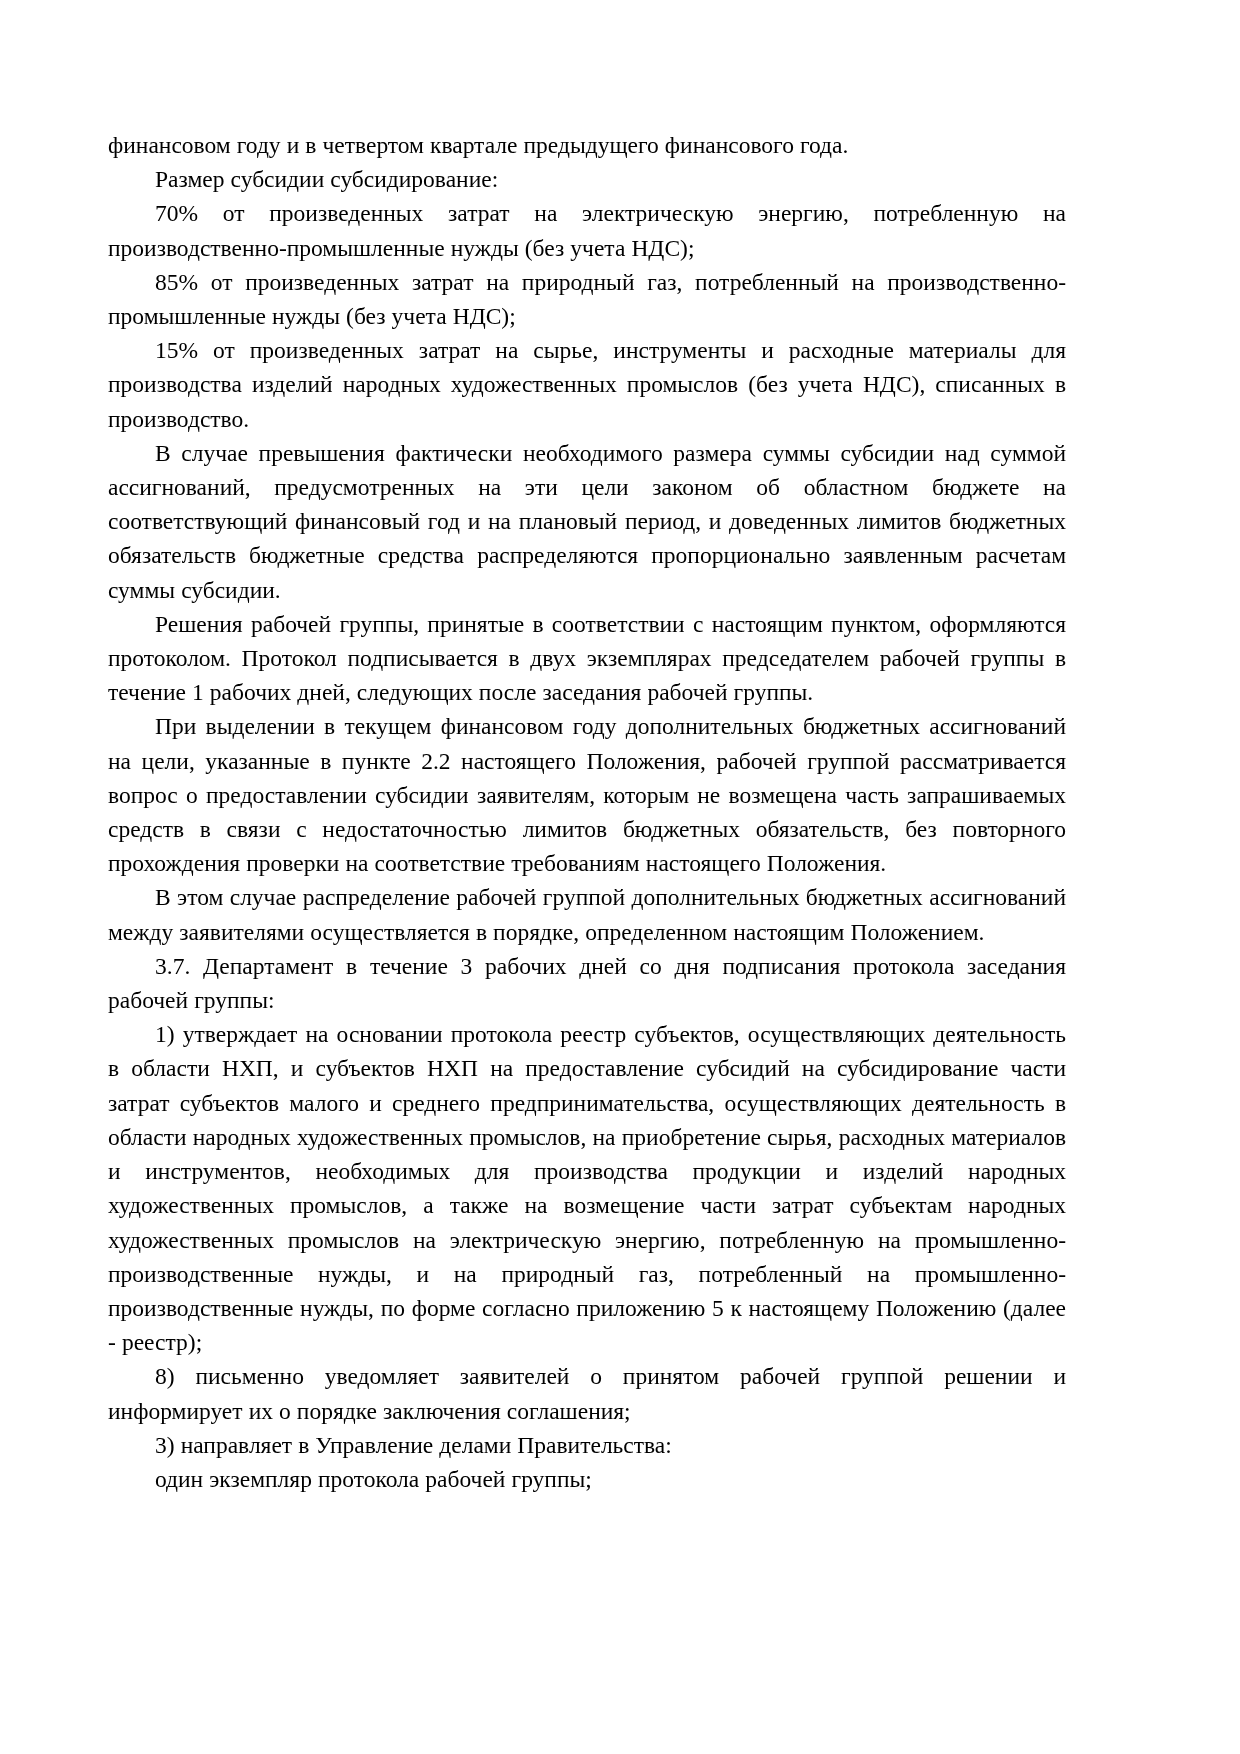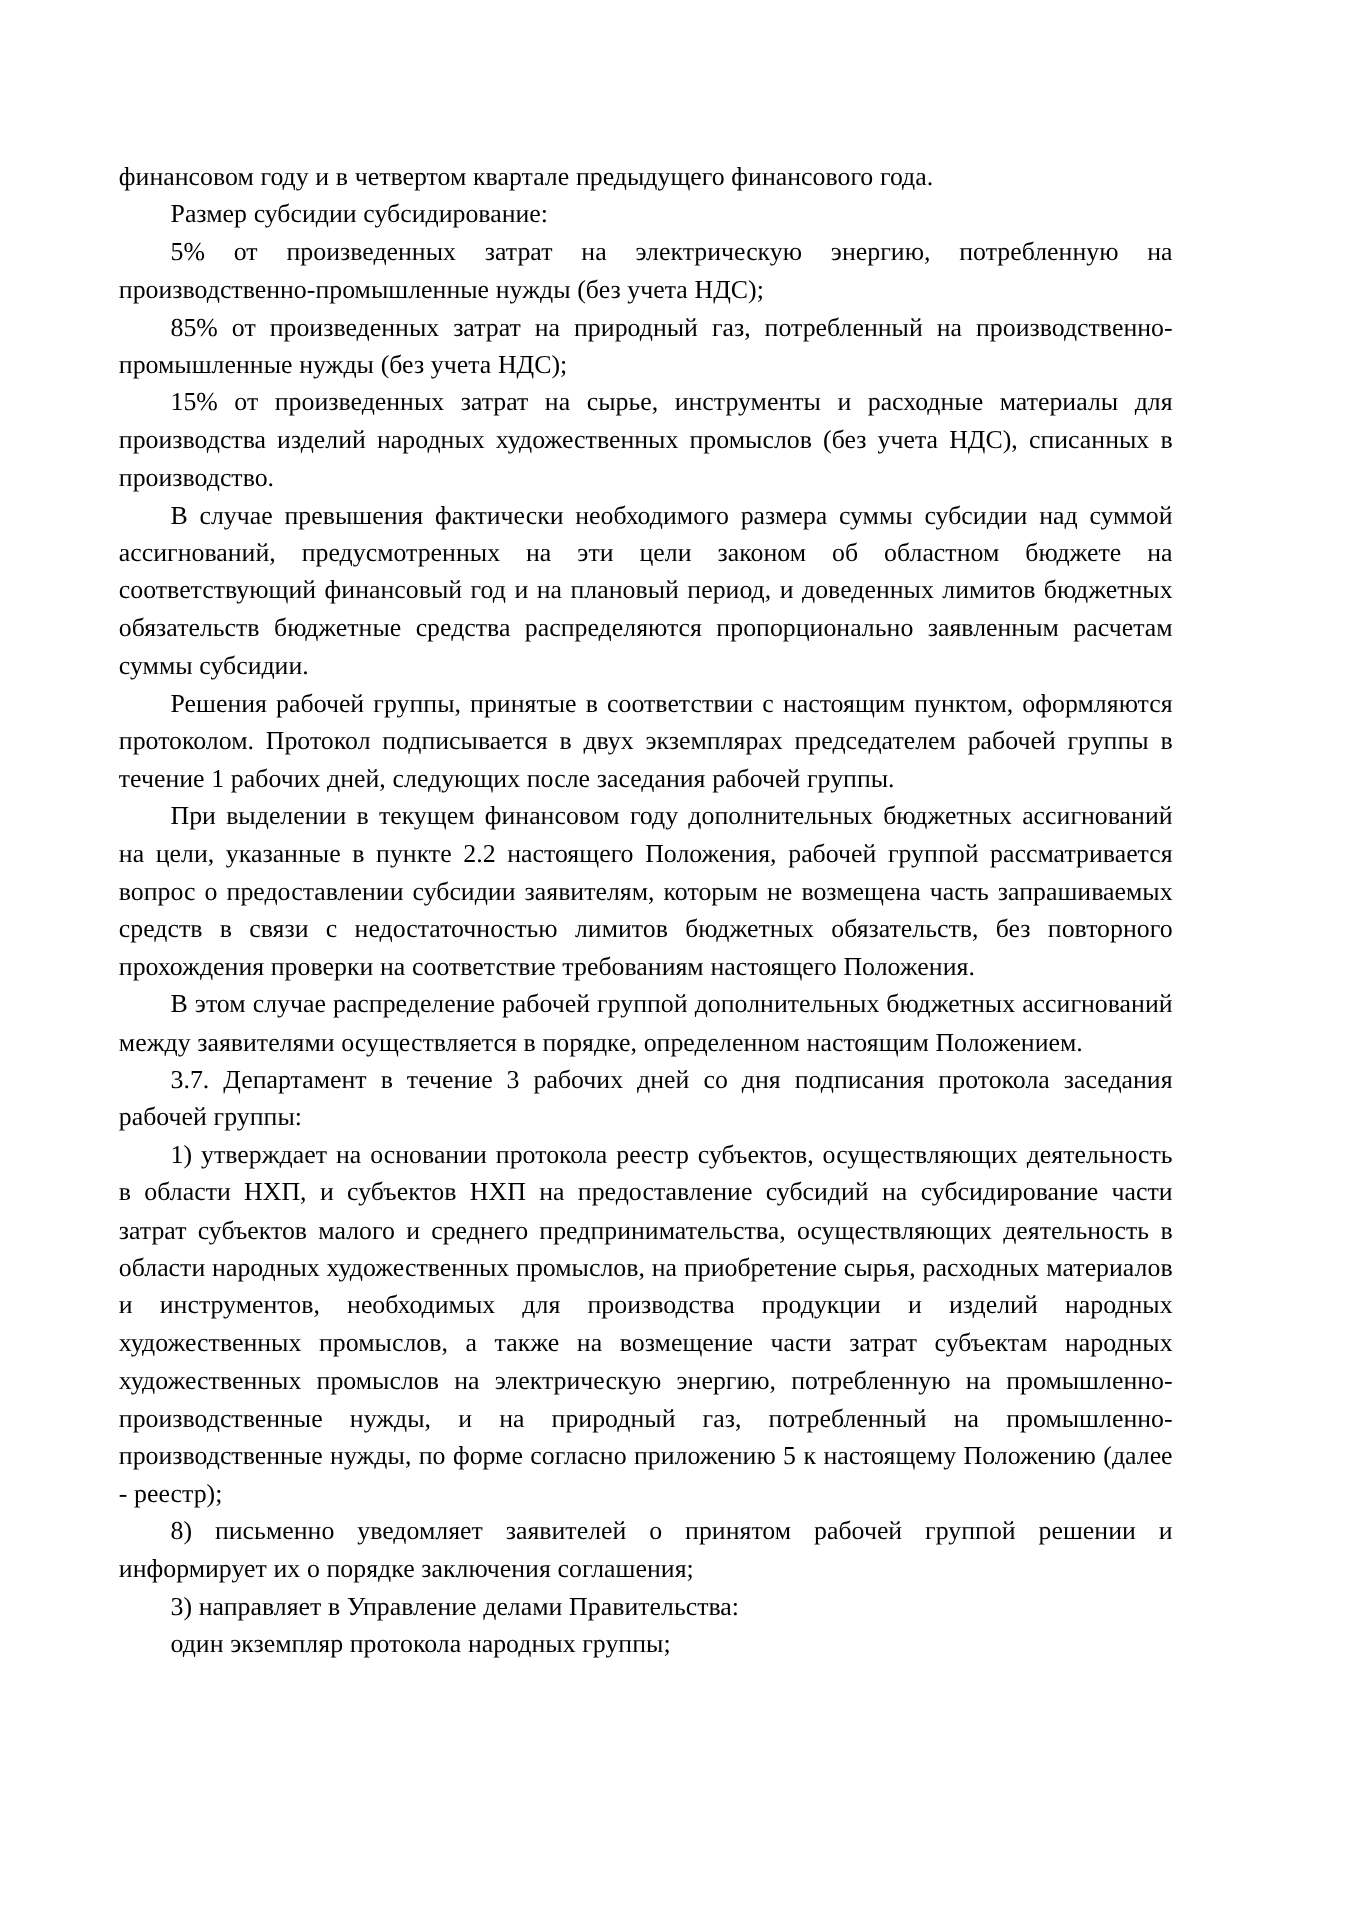--- a/index.html
+++ b/index.html
@@ -31,36 +31,35 @@
     font-size: 23.5px;
     line-height: 34.2px;
     text-align: justify;
     text-justify: inter-word;
     text-indent: 47px;
     hyphens: none;
     word-spacing: 0.2px;
   }
   p.para.noindent {
     text-indent: 0;
-    margin-top: 16px;
   }
   .gap-md  { margin-top: 21px; }
   .gap-xs  { margin-top: 0px; }
 </style>
 </head>
 <body>
 
 <div class="page">
   <div class="text-column">
 
     <p class="para noindent">финансовом году и в четвертом квартале предыдущего финансового года.</p>
 
     <p class="para gap-md">Размер субсидии субсидирование:</p>
 
-    <p class="para gap-md">5% от произведенных затрат на электрическую энергию, потребленную на производственно-промышленные нужды (без учета НДС);</p>
+    <p class="para gap-md">70% от произведенных затрат на электрическую энергию, потребленную на производственно-промышленные нужды (без учета НДС);</p>
 
     <p class="para gap-md">85% от произведенных затрат на природный газ, потребленный на производственно-промышленные нужды (без учета НДС);</p>
 
     <p class="para gap-md">15% от произведенных затрат на сырье, инструменты и расходные материалы для производства изделий народных художественных промыслов (без учета НДС), списанных в производство.</p>
 
     <p class="para gap-md">В случае превышения фактически необходимого размера суммы субсидии над суммой ассигнований, предусмотренных на эти цели законом об областном бюджете на соответствующий финансовый год и на плановый период, и доведенных лимитов бюджетных обязательств бюджетные средства распределяются пропорционально заявленным расчетам суммы субсидии.</p>
 
     <p class="para gap-md">Решения рабочей группы, принятые в соответствии с настоящим пунктом, оформляются протоколом. Протокол подписывается в двух экземплярах председателем рабочей группы в течение 1 рабочих дней, следующих после заседания рабочей группы.</p>
 
     <p class="para gap-md">При выделении в текущем финансовом году дополнительных бюджетных ассигнований на цели, указанные в пункте 2.2 настоящего Положения, рабочей группой рассматривается вопрос о предоставлении субсидии заявителям, которым не возмещена часть запрашиваемых средств в связи с недостаточностью лимитов бюджетных обязательств, без повторного прохождения проверки на соответствие требованиям настоящего Положения.</p>
@@ -69,16 +68,16 @@
 
 
     <p class="para gap-md">3.7. Департамент в течение 3 рабочих дней со дня подписания протокола заседания рабочей группы:</p>
 
     <p class="para gap-md">1) утверждает на основании протокола реестр субъектов, осуществляющих деятельность в области НХП, и субъектов НХП на предоставление субсидий на субсидирование части затрат субъектов малого и среднего предпринимательства, осуществляющих деятельность в области народных художественных промыслов, на приобретение сырья, расходных материалов и инструментов, необходимых для производства продукции и изделий народных художественных промыслов, а также на возмещение части затрат субъектам народных художественных промыслов на электрическую энергию, потребленную на промышленно-производственные нужды, и на природный газ, потребленный на промышленно-производственные нужды, по форме согласно приложению 5 к настоящему Положению (далее - реестр);</p>
 
     <p class="para gap-md">8) письменно уведомляет заявителей о принятом рабочей группой решении и информирует их о порядке заключения соглашения;</p>
 
     <p class="para gap-md">3) направляет в Управление делами Правительства:</p>
 
-    <p class="para gap-md">один экземпляр протокола народных группы;</p>
+    <p class="para gap-md">один экземпляр протокола рабочей группы;</p>
 
   </div>
 </div>
 
 </body></html>

